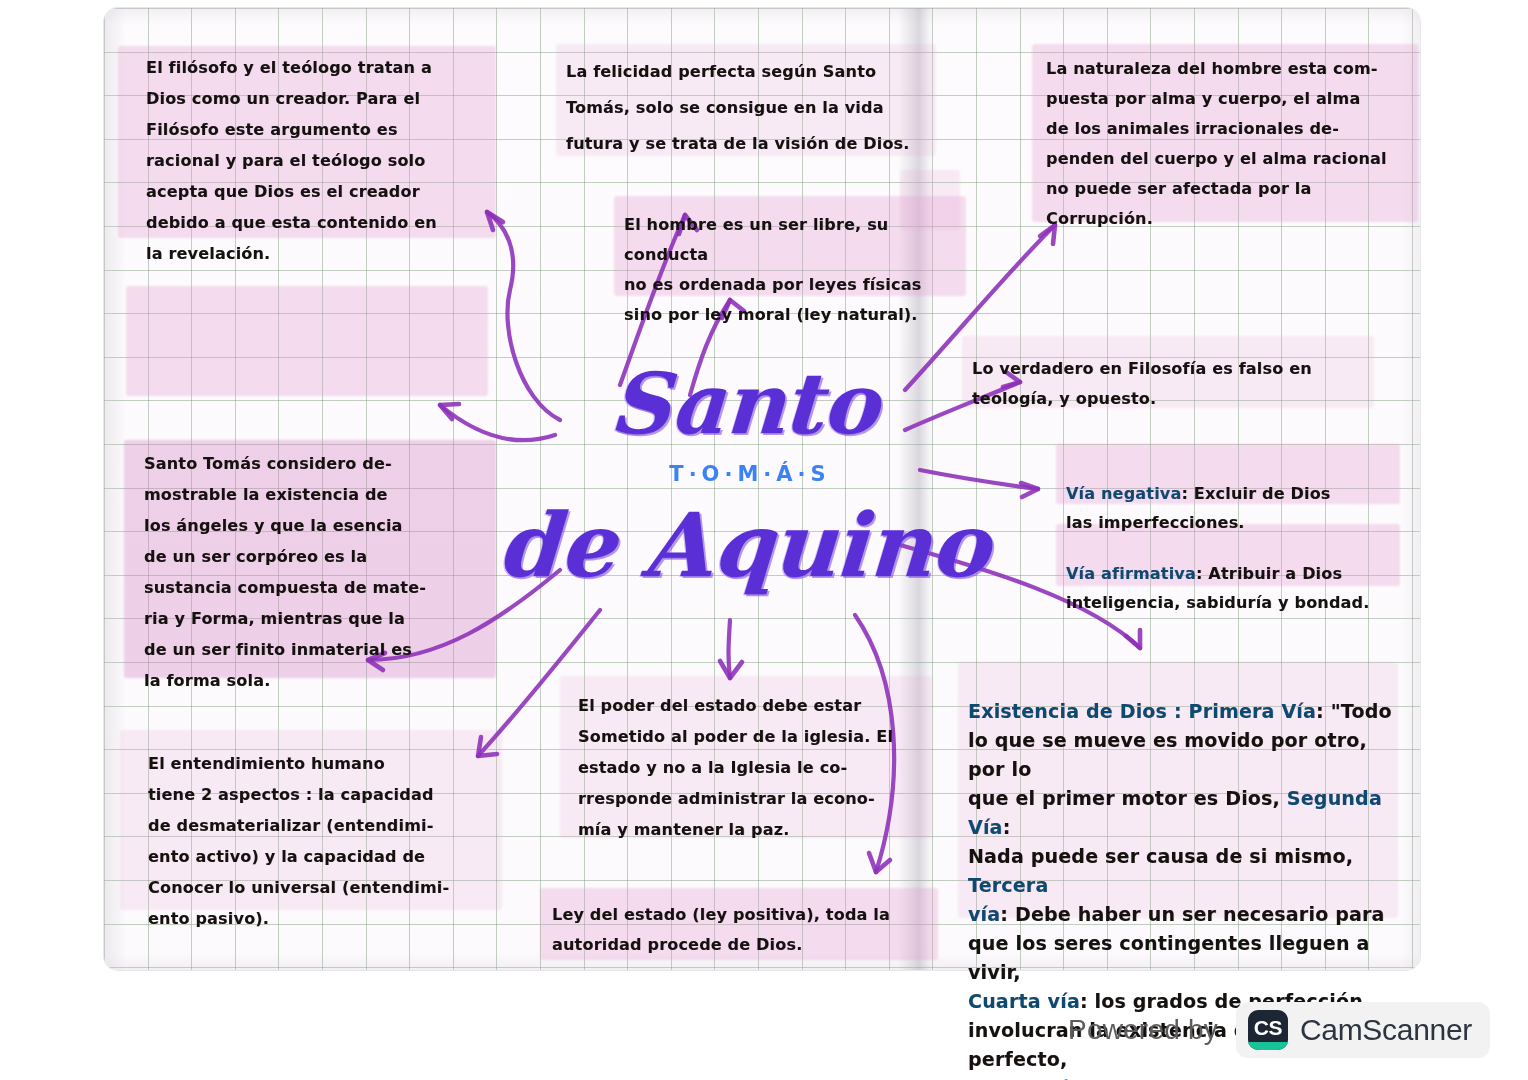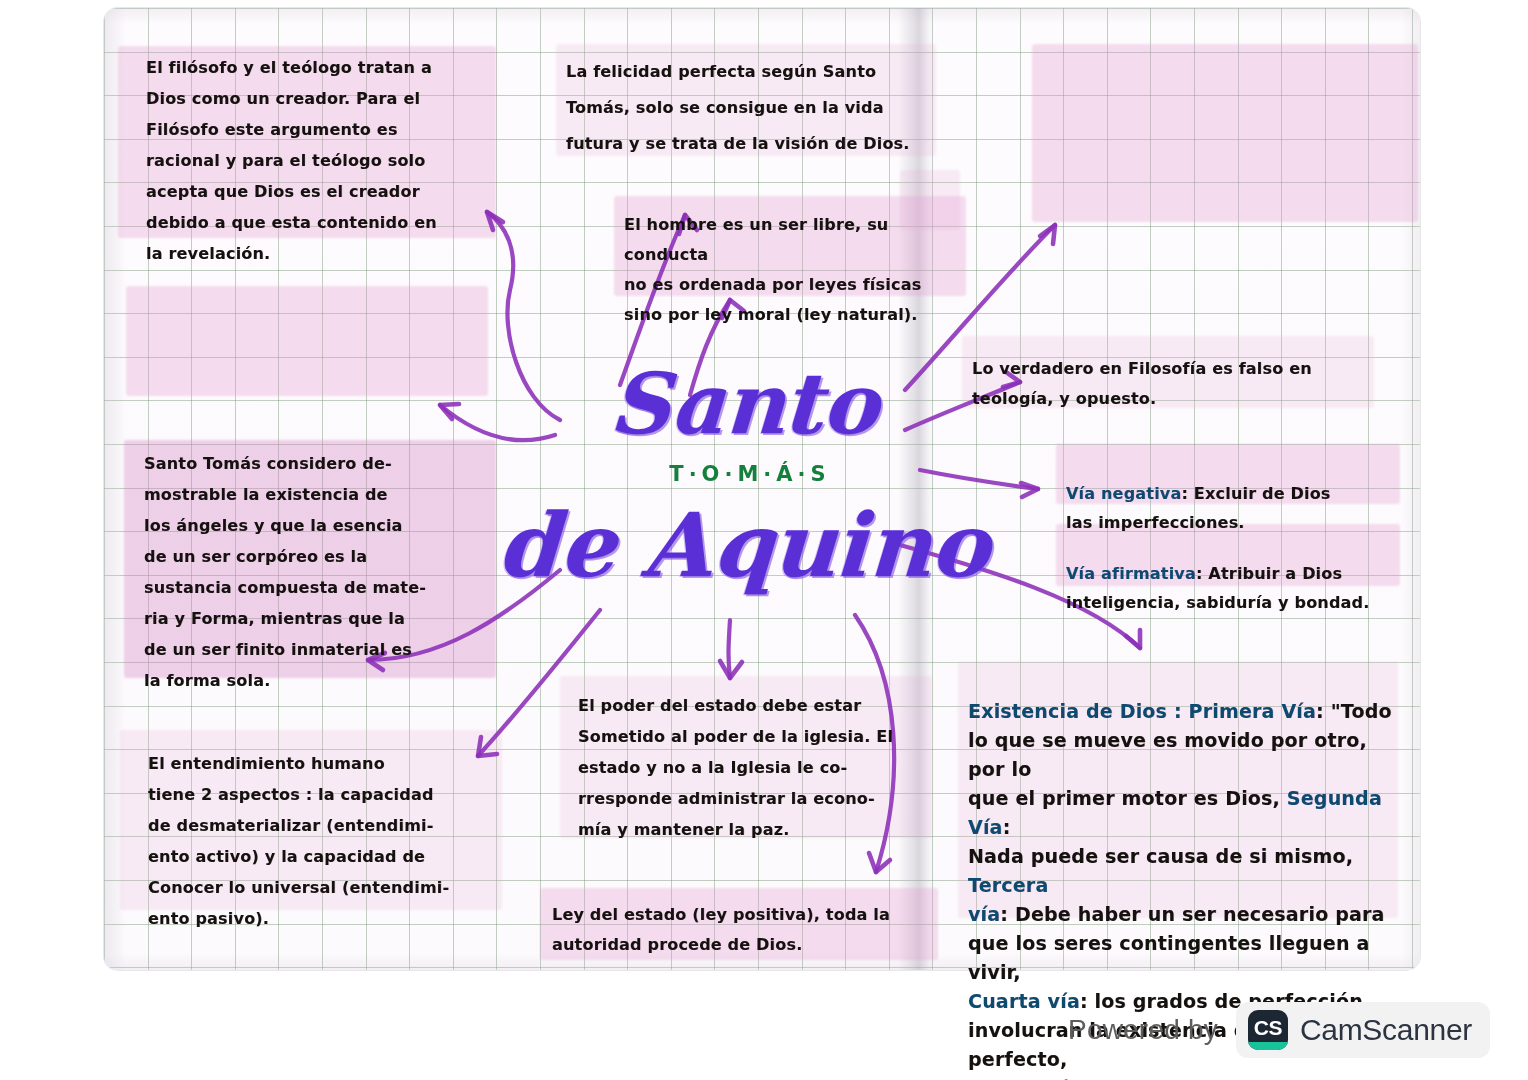--- a/index.html
+++ b/index.html
@@ -119,21 +119,21 @@
     text-shadow:
       2px 2px 0 rgba(120,70,220,0.55),
       -1px 1px 0 rgba(150,110,235,0.45);
     margin-top: 6px;
   }
   #brand-tomas {
     font-family: "DejaVu Sans", sans-serif;
     font-weight: 700;
     font-size: 21px;
     letter-spacing: 5px;
-    color: #15803d;
+    color: #3b82f6;
     margin-top: 16px;
   }
   #brand-aquino {
     font-family: "DejaVu Serif", serif;
     font-style: italic;
     font-weight: 700;
     font-size: 88px;
     line-height: 90px;
     color: #5b2fd6;
     letter-spacing: -1px;
@@ -323,20 +323,26 @@
 
   <div class="note" style="left:578px; top:690px; width:350px;">El poder del estado debe estar
 Sometido al poder de la iglesia. El
 estado y no a la Iglesia le co-
 rresponde administrar la econo-
 mía y mantener la paz.</div>
 
   <div class="note" style="left:552px; top:900px; width:390px; line-height:30px;">Ley del estado (ley positiva), toda  la
 autoridad procede de Dios.</div>
 
+  <div class="note" style="left:1046px; top:54px; width:372px; line-height:30px;">La naturaleza del hombre esta com-
+puesta por alma y cuerpo, el alma
+de los animales irracionales de-
+penden del cuerpo y el alma racional
+no puede ser afectada por la
+Corrupción.</div>
 
   <div class="note" style="left:972px; top:342px; width:412px; line-height:30px;margin-top:12px;">Lo verdadero en Filosofía es falso en
 teología, y opuesto.</div>
 
   <div class="note" style="left:1066px; top:450px; width:340px; line-height:29px;">
     <span class="hl">Vía negativa</span><span>: Excluir de Dios
 las imperfecciones.</span>
   </div>
 
   <div class="note" style="left:1066px; top:530px; width:340px; line-height:29px;">

